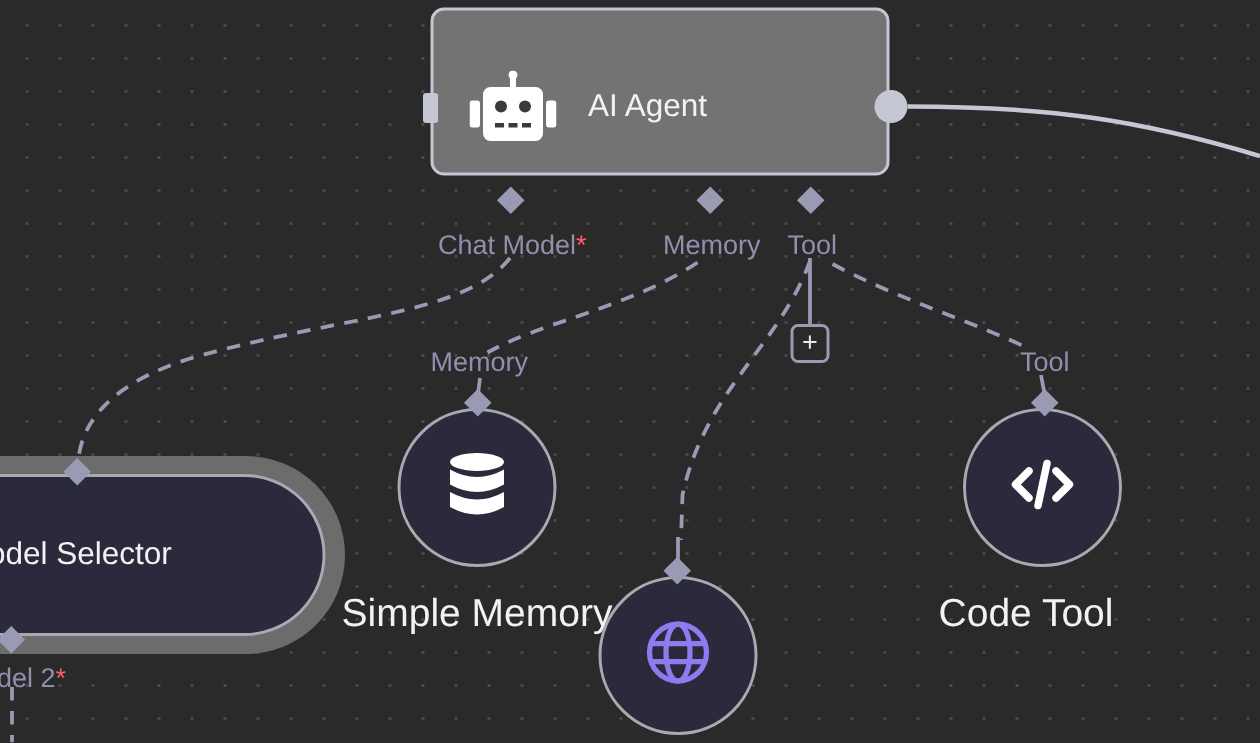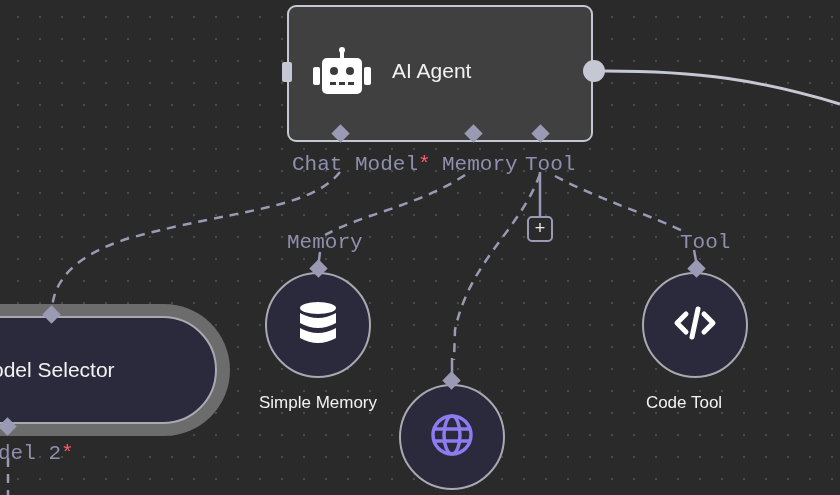--- a/index.html
+++ b/index.html
@@ -6,36 +6,36 @@
   body {
     width: 840px; height: 495px; overflow: hidden; position: relative;
     background-color: #2a2a2a;
     background-image: radial-gradient(circle, #4a4a4a 0.9px, transparent 1.2px);
     background-size: 22px 22px;
     background-position: 7px 6px;
     font-family: "Liberation Sans", sans-serif;
   }
   svg.wires { position: absolute; left: 0; top: 0; }
   .node-agent {
-    position: absolute; left: 287px; top: 5px; width: 306px; height: 137px;
-    background: #404040; border: 2px solid #c5c8d4; border-radius: 9px; box-sizing: border-box;
+    position: absolute; left: 287px; top: 5px; width: 306px; height: 112px;
+    background: #737373; border: 2px solid #c5c8d4; border-radius: 9px; box-sizing: border-box;
   }
   .agent-title { position: absolute; left: 103px; top: 52px; font-size: 21px; color: #f2f2f2; }
   .agent-icon { position: absolute; left: 24px; top: 40px; }
   .in-handle { position: absolute; left: -7px; top: 55px; width: 10px; height: 20px; background: #c5c8d4; border-radius: 2px; }
   .out-handle { position: absolute; left: 583px; top: 60px; width: 22px; height: 22px; border-radius: 50%; background: #c5c8d4; }
   .diamond { position: absolute; width: 13px; height: 13px; background: #9a9ab4; transform: rotate(45deg); }
-  .port-label { position: absolute; font-size: 21px; color: #9090ae; white-space: nowrap; font-family: Liberation Mono, monospace; }
+  .port-label { position: absolute; font-size: 18px; color: #9090ae; white-space: nowrap; }
   .req { color: #ff5c6c; }
   .circle-node {
     position: absolute; width: 106px; height: 106px; border-radius: 50%;
     background: #2a2a3c; border: 2.5px solid #a9a9b2; box-sizing: border-box;
     display: flex; align-items: center; justify-content: center;
   }
-  .node-label { position: absolute; font-size: 17px; color: #f2f2f2; white-space: nowrap; transform: translateX(-50%); }
+  .node-label { position: absolute; font-size: 26px; color: #f2f2f2; white-space: nowrap; transform: translateX(-50%); }
   .selector-outer {
     position: absolute; left: -80px; top: 304px; width: 310px; height: 132px;
     border-radius: 66px; background: #6c6c6c;
   }
   .selector {
     position: absolute; left: -70px; top: 316px; width: 287px; height: 108px;
     border-radius: 54px; background: #2a2a3c; border: 2.5px solid #a9a9b2; box-sizing: border-box;
   }
   .selector-title { position: absolute; left: -8px; top: 358px; font-size: 21px; color: #f2f2f2; white-space: nowrap; }
   .plus-btn {

